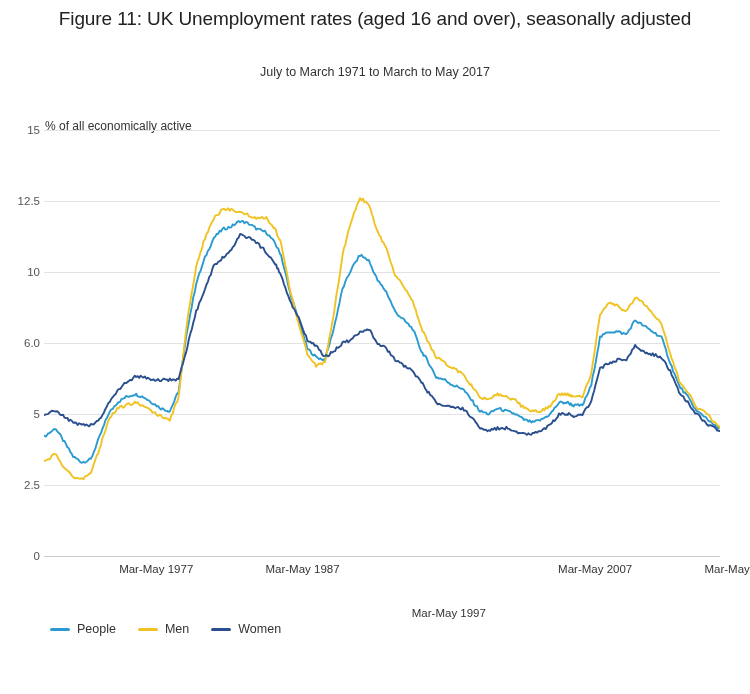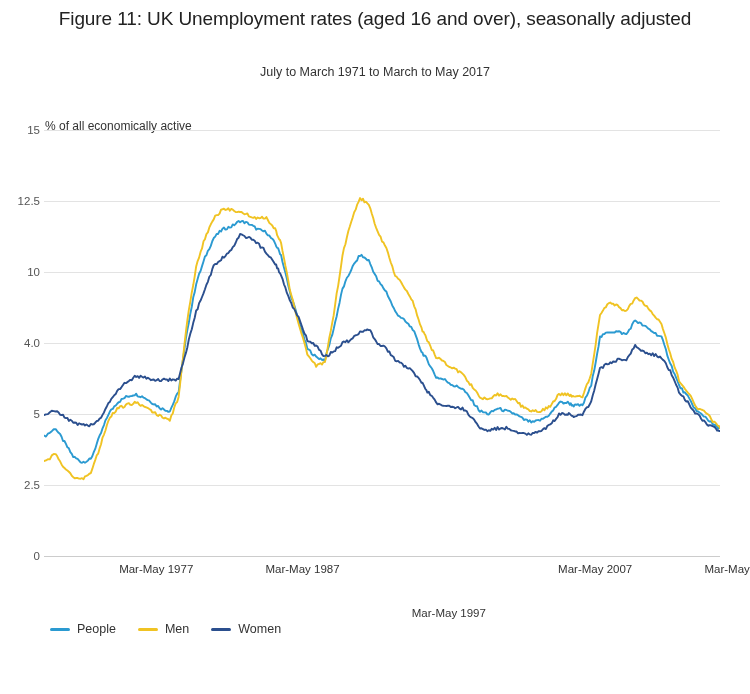--- a/index.html
+++ b/index.html
@@ -138,21 +138,21 @@
 
   <div id="title">Figure 11: UK Unemployment rates (aged 16 and over), seasonally adjusted</div>
   <div id="subtitle">July to March 1971 to March to May 2017</div>
 
   <div id="y-unit-label">% of all economically active</div>
 
   <div id="y-axis-labels">
       <div class="y-tick-label" style="top: 426px;">0</div>
       <div class="y-tick-label" style="top: 355px;">2.5</div>
       <div class="y-tick-label" style="top: 284px;">5</div>
-      <div class="y-tick-label" style="top: 213px;">4.0</div>
+      <div class="y-tick-label" style="top: 213px;">6.0</div>
       <div class="y-tick-label" style="top: 142px;">10</div>
       <div class="y-tick-label" style="top: 71px;">12.5</div>
       <div class="y-tick-label" style="top: 0px;">15</div>
     </div>
   <div id="plot-area">
       <div class="grid-line" style="top: 355px;"></div>
       <div class="grid-line" style="top: 284px;"></div>
       <div class="grid-line" style="top: 213px;"></div>
       <div class="grid-line" style="top: 142px;"></div>
       <div class="grid-line" style="top: 71px;"></div>

